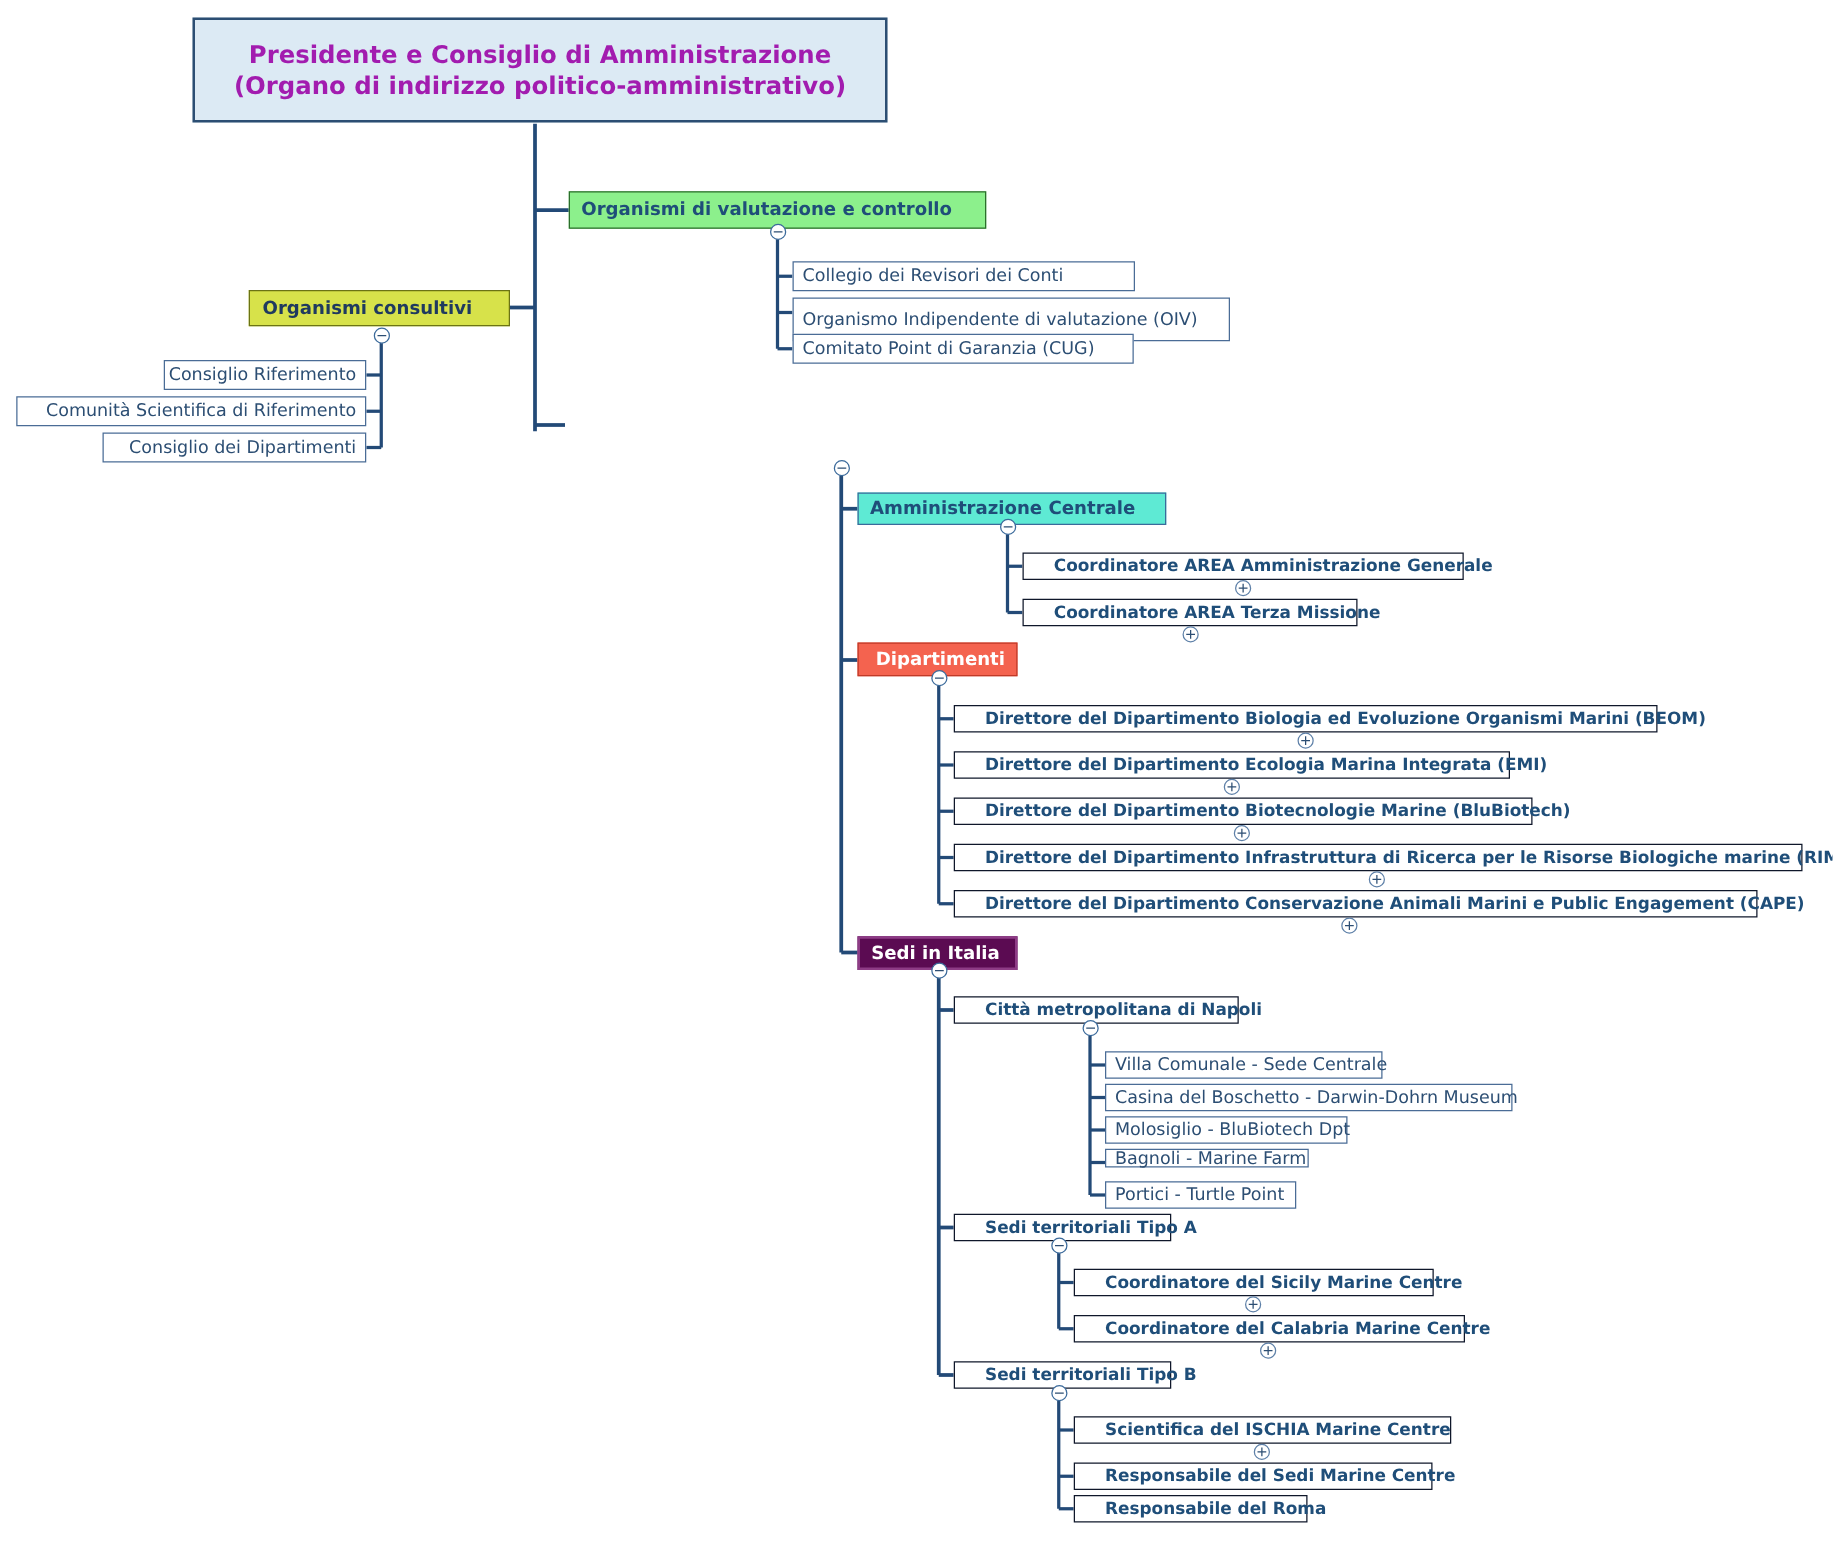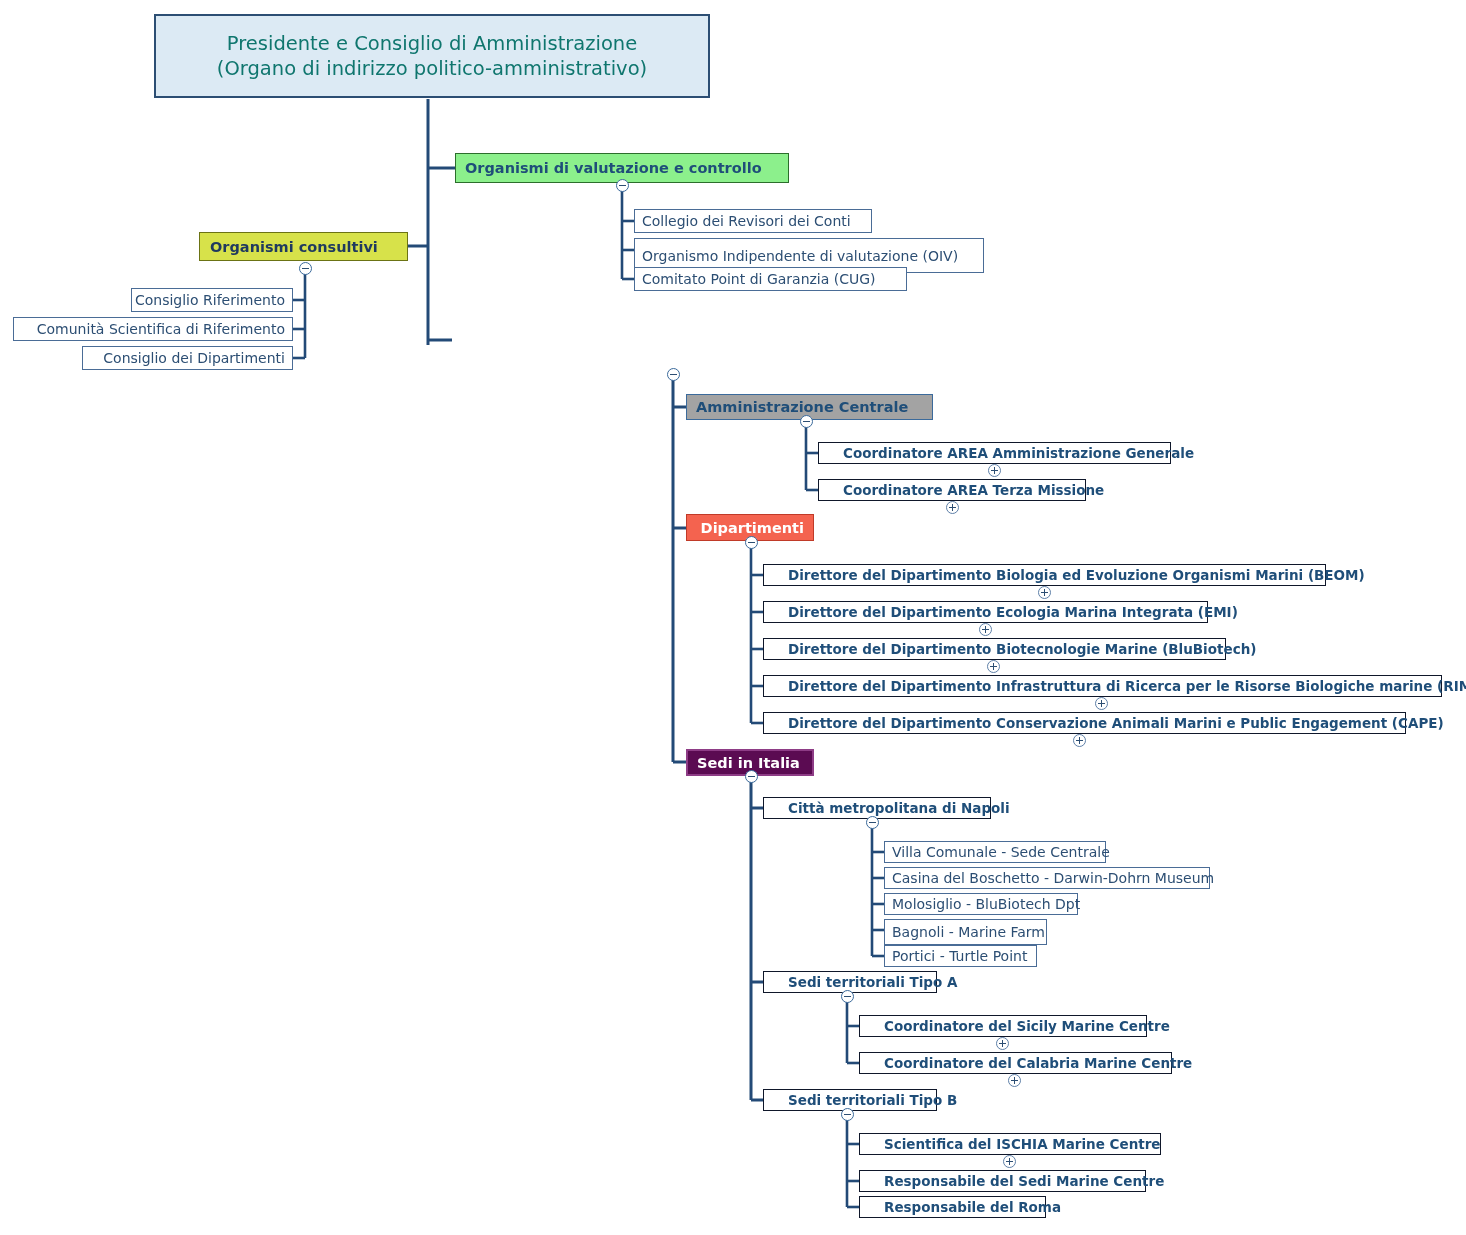--- a/index.html
+++ b/index.html
@@ -32,24 +32,24 @@
     box-sizing: border-box;
     white-space: nowrap;
     display: flex;
     align-items: center;
     color: #1F4E79;
   }
   
   .n-root {
     background: #DCEAF4;
     border: 2px solid #2C4E73;
-    font-weight: normal;
+    font-weight: bold;
     font-size: 19.5px;
     line-height: 25px;
-    color: #0f766e;
+    color: #a21caf;
     text-align: left;
     justify-content: center;
     flex-direction: column;
   }
   .n-root .l1, .n-root .l2 { display: block; }
   
   .n-green {
     background: #8CF08C;
     border: 1px solid #2C6E2C;
     font-weight: bold;
@@ -73,21 +73,21 @@
     font-weight: bold;
     font-size: 18px;
     line-height: 24px;
     text-align: center;
     justify-content: center;
     flex-direction: column;
     color: #1F4E79;
   }
   
   .n-gray {
-    background: #a3a3a3;
+    background: #5eead4;
     border: 1px solid #3B6A9B;
     font-weight: bold;
     font-size: 14.5px;
     padding: 0 9px;
     color: #1F4E79;
   }
   
   .n-red {
     background: #F4634F;
     border: 1px solid #C03A28;
@@ -241,21 +241,21 @@
   <div class="node n-root" style="left:154px; top:14px; width:556px; height:84px;">
     <span class="l1">Presidente e Consiglio di Amministrazione</span>
     <span class="l2">(Organo di indirizzo politico-amministrativo)</span>
   </div>
 
   <div class="node n-green" style="left:455px; top:153px; width:334px; height:30px;">
     <span>Organismi di valutazione e controllo</span>
   </div>
   <div class="toggle" style="left:616px; top:179px;"></div>
 
-  <div class="node n-leaf" style="left:634px; top:209px; width:238px; height:24px;">
+  <div class="node n-leaf" style="left:634px; top:209px; width:274px; height:24px;">
     <span>Collegio dei Revisori dei Conti</span>
   </div>
   <div class="node n-leaf" style="left:634px; top:238px; width:350px; height:35px;">
     <span>Organismo Indipendente di valutazione (OIV)</span>
   </div>
   <div class="node n-leaf" style="left:634px; top:267px; width:273px; height:24px;">
     <span>Comitato Point di Garanzia (CUG)</span>
   </div>
 
   <div class="node n-olive" style="left:199px; top:232px; width:209px; height:29px;">
@@ -332,21 +332,21 @@
 
   <div class="node n-leaf" style="left:884px; top:841px; width:222px; height:22px;">
     <span>Villa Comunale - Sede Centrale</span>
   </div>
   <div class="node n-leaf" style="left:884px; top:867px; width:326px; height:22px;">
     <span>Casina del Boschetto - Darwin-Dohrn Museum</span>
   </div>
   <div class="node n-leaf" style="left:884px; top:893px; width:194px; height:22px;">
     <span>Molosiglio - BluBiotech Dpt</span>
   </div>
-  <div class="node n-leaf" style="left:884px; top:919px; width:163px; height:26px;">
+  <div class="node n-leaf" style="left:884px; top:919px; width:163px; height:15px;">
     <span>Bagnoli - Marine Farm</span>
   </div>
   <div class="node n-leaf" style="left:884px; top:945px; width:153px; height:22px;">
     <span>Portici - Turtle Point</span>
   </div>
 
   <div class="node n-leaf-b" style="left:763px; top:971px; width:174px; height:22px;">
     <span>Sedi territoriali Tipo A</span>
   </div>
   <div class="toggle" style="left:841px; top:990px;"></div>

